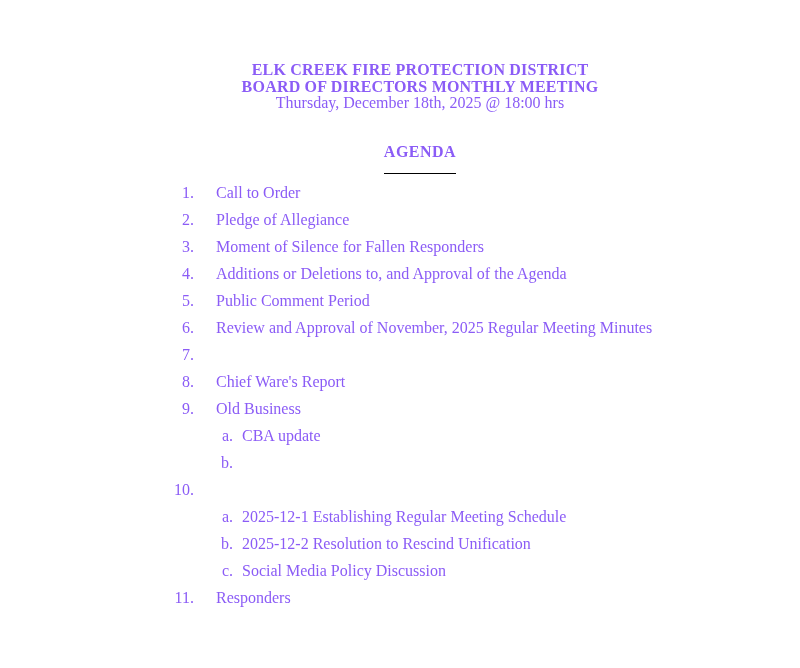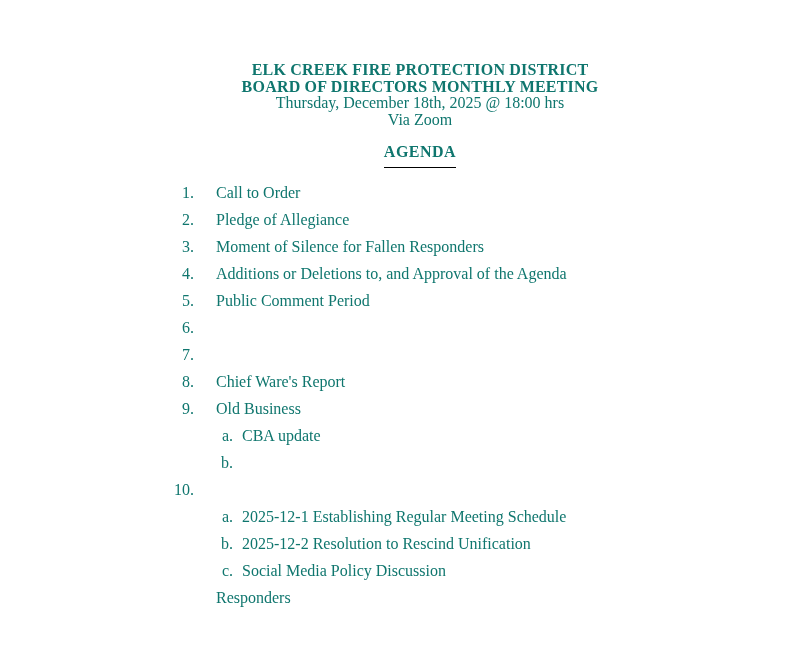--- a/index.html
+++ b/index.html
@@ -5,21 +5,21 @@
   html, body {
     margin: 0;
     padding: 0;
     background: #ffffff;
   }
   .page {
     position: relative;
     width: 800px;
     height: 668px;
     background: #ffffff;
-    color: #0f766e;
+    color: #8b5cf6;
     font-family: "Liberation Serif", "DejaVu Serif", serif;
     overflow: hidden;
   }
   .doc-header {
     position: absolute;
     top: 62px;
     left: 40px;
     width: 760px;
     text-align: center;
   }
@@ -40,21 +40,21 @@
     left: 40px;
     width: 760px;
     text-align: center;
     font-size: 16px;
     font-weight: bold;
   }
   .agenda-heading .underline {
     display: inline-block;
     letter-spacing: 0.5px;
     border-bottom: 1.5px solid #000000;
-    padding-bottom: 6px;
+    padding-bottom: 12px;
   }
   .agenda-list {
     position: absolute;
     top: 179px;
     left: 0;
     width: 800px;
     font-size: 16px;
   }
   .row {
     position: relative;
@@ -84,21 +84,20 @@
 </style>
 </head>
 <body>
 
 <div class="page">
 
   <div class="doc-header">
     <div class="doc-title">ELK CREEK FIRE PROTECTION DISTRICT</div>
     <div class="doc-title">BOARD OF DIRECTORS MONTHLY MEETING</div>
     <div class="doc-sub">Thursday, December 18th, 2025 @ 18:00 hrs</div>
-    <div class="doc-sub">Via Zoom</div>
   </div>
 
   <div class="agenda-heading">
     <span class="underline">AGENDA</span>
   </div>
 
   <div class="agenda-list">
     <div class="row">
       <span class="marker">1.</span>
       <span class="text">Call to Order</span>
@@ -114,20 +113,21 @@
     <div class="row">
       <span class="marker">4.</span>
       <span class="text">Additions or Deletions to, and Approval of the Agenda</span>
     </div>
     <div class="row">
       <span class="marker">5.</span>
       <span class="text">Public Comment Period</span>
     </div>
     <div class="row">
       <span class="marker">6.</span>
+      <span class="text">Review and Approval of November, 2025 Regular Meeting Minutes</span>
     </div>
     <div class="row">
       <span class="marker">7.</span>
     </div>
     <div class="row">
       <span class="marker">8.</span>
       <span class="text">Chief Ware's Report</span>
     </div>
     <div class="row">
       <span class="marker">9.</span>
@@ -149,17 +149,18 @@
     </div>
     <div class="row sub">
       <span class="marker">b.</span>
       <span class="text">2025-12-2 Resolution to Rescind Unification</span>
     </div>
     <div class="row sub">
       <span class="marker">c.</span>
       <span class="text">Social Media Policy Discussion</span>
     </div>
     <div class="row">
+      <span class="marker">11.</span>
       <span class="text">Responders</span>
     </div>
   </div>
 
 </div>
 
 </body></html>

